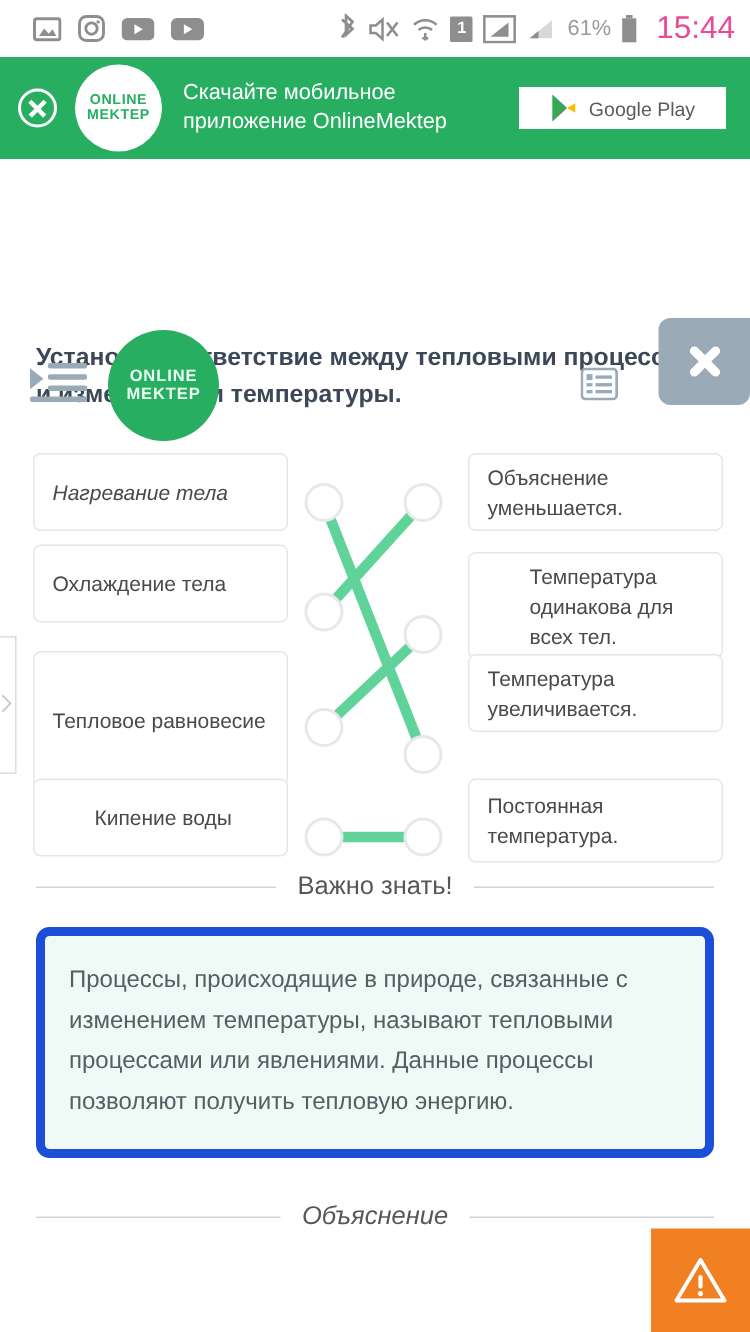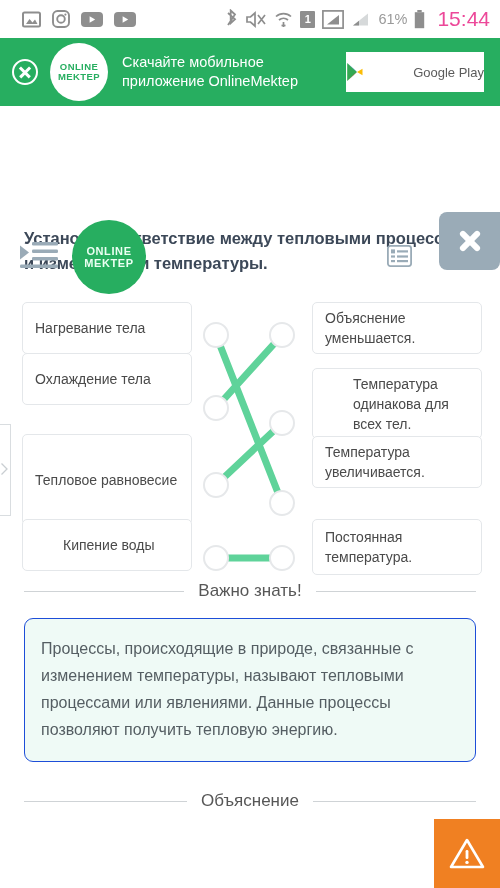--- a/index.html
+++ b/index.html
@@ -89,23 +89,23 @@
     letter-spacing: .4px;
   }
   .promo-text {
     margin-left: 14px;
     color: #ffffff;
     font-size: 14.5px;
     line-height: 19px;
     flex: 1 1 auto;
   }
   .gp-btn {
-    width: 138px; height: 40px;
+    width: 138px; height: 28px;
     background: #ffffff;
-    display: flex; align-items: center; justify-content: space-between;
+    display: flex; align-items: center; justify-content: center;
     gap: 8px;
     flex: 0 0 auto;
   }
   .gp-label { font-size: 13px; color: #5b5b5b; }
 
   
   .appbar {
     height: 98px;
     background: #ffffff;
     position: relative;
@@ -227,21 +227,21 @@
   .divider .ln { flex: 1 1 auto; height: 1px; background: #cfd3d6; }
   .divider .tx {
     font-size: 17px;
     color: #575757;
     white-space: nowrap;
   }
 
   
   .infobox {
     margin: 6px 24px 0 24px;
-    border: 1px solid #1d4ed8;
+    border: 6px solid #1d4ed8;
     border-radius: 9px;
     background: #effaf6;
     padding: 16px 16px 18px 16px;
     color: #555e63;
     font-size: 16px;
     line-height: 27px;
   }
 
   
   .report-btn {
@@ -382,22 +382,22 @@
 <div class="match">
 
   <svg class="links" width="500" height="280" viewBox="0 0 500 280">
     <line x1="216" y1="45" x2="282" y2="213" stroke="#5fd39a" stroke-width="7" stroke-linecap="round"></line>
     <line x1="216" y1="118" x2="282" y2="45" stroke="#5fd39a" stroke-width="7" stroke-linecap="round"></line>
     <line x1="216" y1="195" x2="282" y2="133" stroke="#5fd39a" stroke-width="7" stroke-linecap="round"></line>
     <line x1="216" y1="268" x2="282" y2="268" stroke="#5fd39a" stroke-width="7" stroke-linecap="round"></line>
   </svg>
 
   <div class="col col-left">
-    <div class="opt" style="top:12px; height:52px;">Нагревание тела</div>
-    <div class="opt" style="top:63px; height:52px;text-align:right;">Охлаждение тела</div>
+    <div class="opt" style="top:12px; height:52px;font-style:italic;">Нагревание тела</div>
+    <div class="opt" style="top:73px; height:52px;text-align:right;">Охлаждение тела</div>
     <div class="opt" style="top:144px; height:91px;">Тепловое равновесие</div>
     <div class="opt" style="top:229px; height:52px;padding-left:40px;">Кипение воды</div>
   </div>
 
   <div class="col col-right">
     <div class="opt" style="top:12px; height:52px;">Объяснение уменьшается.</div>
     <div class="opt" style="top:78px; height:71px;padding-left:40px;">Температура одинакова для всех тел.</div>
     <div class="opt" style="top:146px; height:52px;">Температура увеличивается.</div>
     <div class="opt" style="top:229px; height:56px;">Постоянная температура.</div>
   </div>
@@ -416,21 +416,21 @@
 </div>
 
 <div class="divider">
   <div class="ln"></div>
   <div class="tx">Важно знать!</div>
   <div class="ln"></div>
 </div>
 
 <div class="infobox">Процессы, происходящие в природе, связанные с изменением температуры, называют тепловыми процессами или явлениями. Данные процессы позволяют получить тепловую энергию.</div>
 
-<div class="divider" style="margin-top:18px;">
+<div class="divider" style="margin-top:18px;font-style:italic;">
   <div class="ln"></div>
   <div class="tx">Объяснение</div>
   <div class="ln"></div>
 </div>
 
 <div class="report-btn">
   <svg width="36" height="33" viewBox="0 0 36 33">
     <path d="M18 3L34 30H2z" fill="none" stroke="#ffffff" stroke-width="2.6" stroke-linejoin="round"></path>
     <rect x="16.6" y="13" width="2.8" height="9" rx="1.3" fill="#ffffff"></rect>
     <circle cx="18" cy="25.4" r="1.7" fill="#ffffff"></circle>

